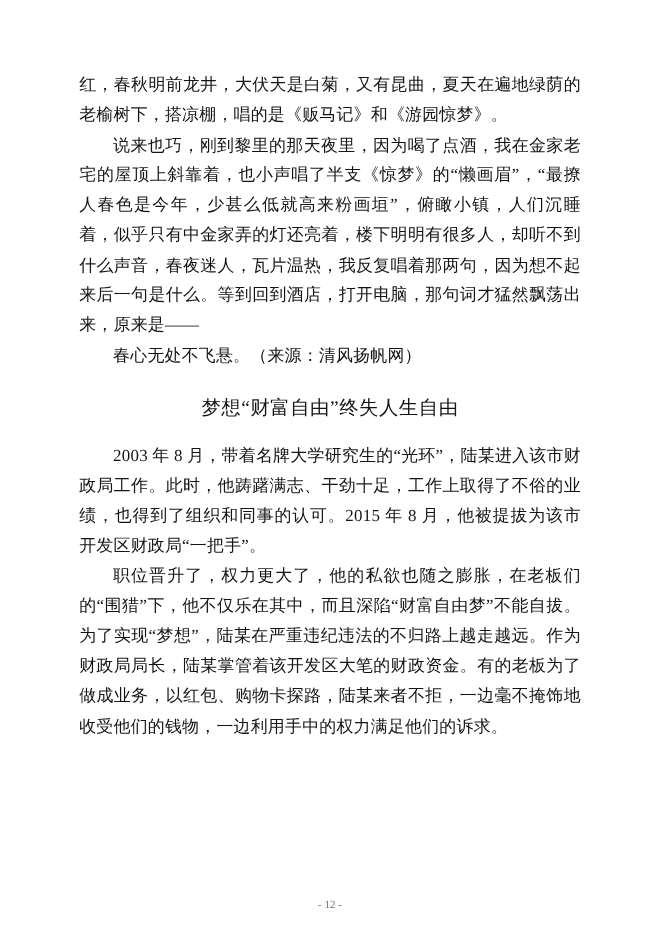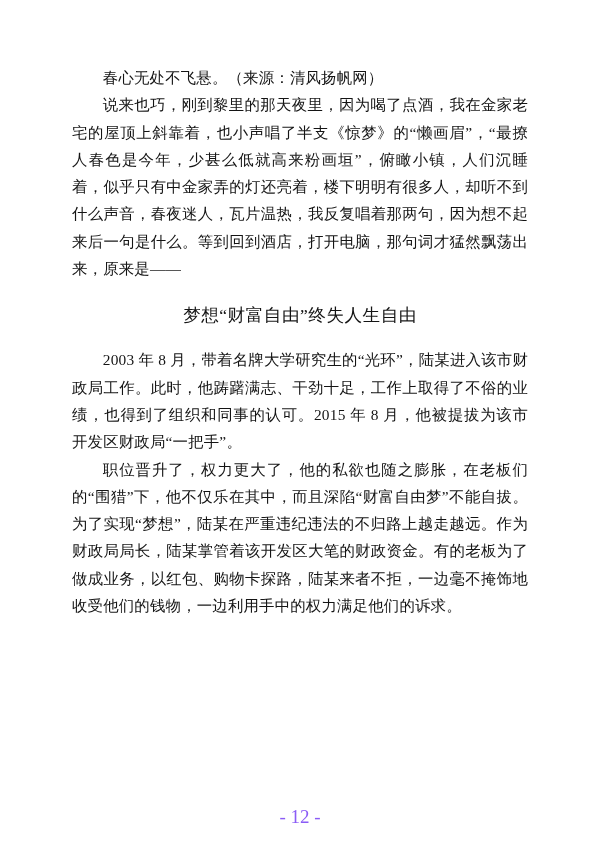--- a/index.html
+++ b/index.html
@@ -42,34 +42,35 @@
     font-weight: normal;
     text-align: center;
     letter-spacing: 0.5px;
   }
   .page-footer {
     position: absolute;
     left: 0;
     bottom: 21px;
     width: 100%;
     text-align: center;
-    font-size: 19px;
-    color: #8b5cf6;
+    font-size: 10px;
+    color: #737373;
   }
 </style>
 </head>
 <body>
 
 <div class="page">
   <div class="body-text">
 
+    <p>红，春秋明前龙井，大伏天是白菊，又有昆曲，夏天在遍地绿荫的老榆树下，搭凉棚，唱的是《贩马记》和《游园惊梦》。</p>
+
+    <p class="indent">说来也巧，刚到黎里的那天夜里，因为喝了点酒，我在金家老宅的屋顶上斜靠着，也小声唱了半支《惊梦》的“懒画眉”，“最撩人春色是今年，少甚么低就高来粉画垣”，俯瞰小镇，人们沉睡着，似乎只有中金家弄的灯还亮着，楼下明明有很多人，却听不到什么声音，春夜迷人，瓦片温热，我反复唱着那两句，因为想不起来后一句是什么。等到回到酒店，打开电脑，那句词才猛然飘荡出来，原来是——</p>
 
     <p class="indent">春心无处不飞悬。（来源：清风扬帆网）</p>
-
-    <p class="indent">说来也巧，刚到黎里的那天夜里，因为喝了点酒，我在金家老宅的屋顶上斜靠着，也小声唱了半支《惊梦》的“懒画眉”，“最撩人春色是今年，少甚么低就高来粉画垣”，俯瞰小镇，人们沉睡着，似乎只有中金家弄的灯还亮着，楼下明明有很多人，却听不到什么声音，春夜迷人，瓦片温热，我反复唱着那两句，因为想不起来后一句是什么。等到回到酒店，打开电脑，那句词才猛然飘荡出来，原来是——</p>
 
 
     <h1 class="article-title">梦想“财富自由”终失人生自由</h1>
 
 
     <p class="indent">2003 年 8 月，带着名牌大学研究生的“光环”，陆某进入该市财政局工作。此时，他踌躇满志、干劲十足，工作上取得了不俗的业绩，也得到了组织和同事的认可。2015 年 8 月，他被提拔为该市开发区财政局“一把手”。</p>
 
     <p class="indent">职位晋升了，权力更大了，他的私欲也随之膨胀，在老板们的“围猎”下，他不仅乐在其中，而且深陷“财富自由梦”不能自拔。为了实现“梦想”，陆某在严重违纪违法的不归路上越走越远。作为财政局局长，陆某掌管着该开发区大笔的财政资金。有的老板为了做成业务，以红包、购物卡探路，陆某来者不拒，一边毫不掩饰地收受他们的钱物，一边利用手中的权力满足他们的诉求。</p>
 
 

